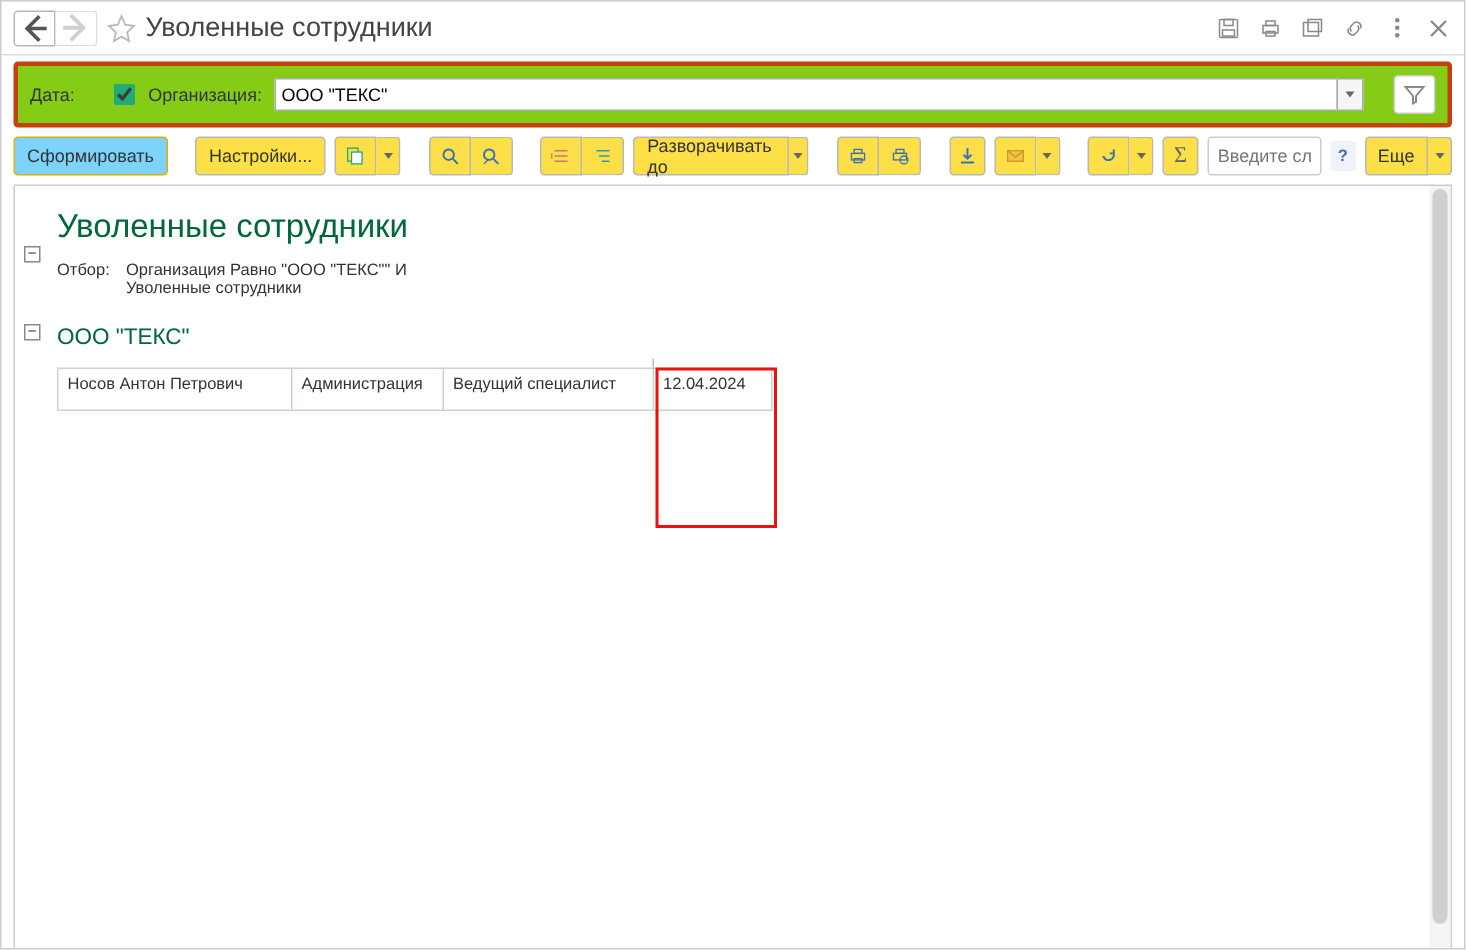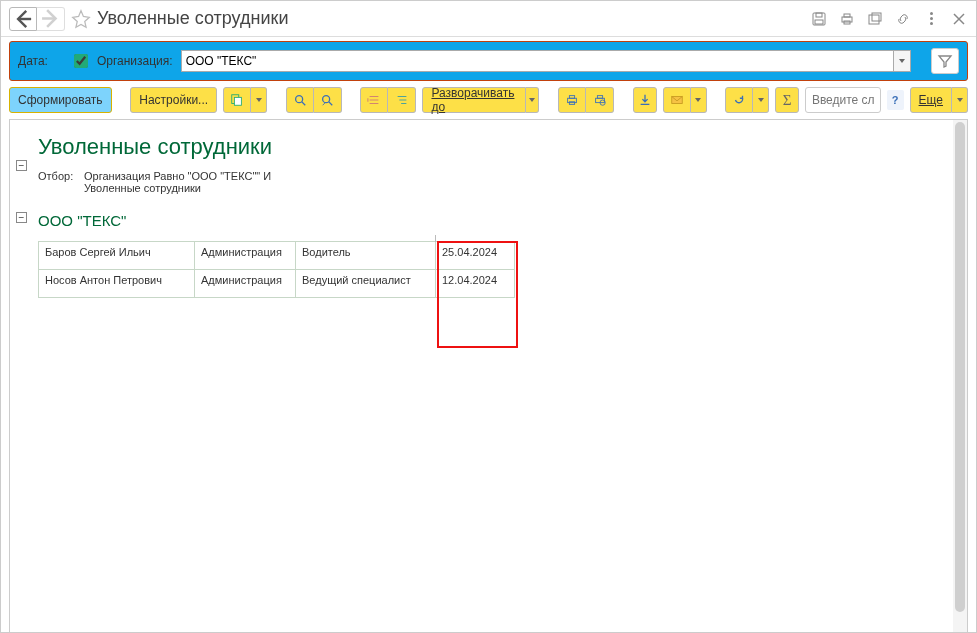--- a/index.html
+++ b/index.html
@@ -35,22 +35,22 @@
   .star-icon { width: 20px; height: 20px; margin-right: 6px; color:#bbb; }
   .window-title { font-size: 18px; color: #444; flex: 1; }
   .title-right { display:flex; gap:10px; align-items:center; color:#888; }
   .title-icon { width:18px; height:18px; display:flex; align-items:center; justify-content:center; cursor:pointer; }
   .title-icon svg { width:16px; height:16px; }
   .dots { display:flex; flex-direction:column; gap:2px; }
   .dots span { width:3px; height:3px; background:#888; border-radius:50%; }
 
   
   .filterbar {
-    background: #0ea5e9;
-    border: 1px solid #c2410c;
+    background: #84cc16;
+    border: 3px solid #c2410c;
     margin: 4px 8px 0 8px;
     padding: 6px 8px;
     display: flex;
     align-items: center;
     gap: 6px;
     border-radius: 3px;
   }
   .filter-label { color: #333; margin-right: 2px; }
   .date-field { display:flex; }
   .date-input {
@@ -74,21 +74,21 @@
     display:flex; align-items:center; gap:6px;
     padding: 6px 8px;
   }
   .btn {
     height:26px; border:1px solid #b8b8b8; background:#fde047; border-radius:3px;
     display:flex; align-items:center; justify-content:center; padding:0 8px; gap:4px;
     cursor:pointer; font-size:12px; color:#333;
   }
   .btn.yellow { background:#7dd3fc; border-color:#d8b200; font-weight:normal; }
   .btn.icon-only { padding:0; width:28px; }
-  .btn-split { display:flex;text-decoration:underline; }
+  .btn-split { display:flex; }
   .btn-split .main { border-top-right-radius:0; border-bottom-right-radius:0;}
   .btn-split .dd { width:16px; border-left:none; border-top-left-radius:0; border-bottom-left-radius:0; padding:0;}
   .sep { width:8px; }
   .toolbar svg { width:14px; height:14px; }
   .search-box {
     height:26px; border:1px solid #ccc; border-radius:3px; width:76px; padding:2px 6px; color:#aaa; font-size:12px;
   }
   .qmark { width:20px; height:20px; border-radius:2px; background:#eef3fb; color:#3a6fb7; display:flex; align-items:center; justify-content:center; font-weight:bold; cursor:pointer; font-size:11px;}
   .tb-group { display:flex; gap:0;}
   .tb-group .btn { border-radius:0; }
@@ -363,26 +363,20 @@
         <div style="position:relative; width:480px;">
           <table class="report">
             <tbody>
                 <tr class="th-sep">
               <th style="border:none;background:transparent;" class="col-emp"></th>
               <th style="border:none;background:transparent;" class="col-dep"></th>
               <th style="border:none;background:transparent;border-right:1px solid #bbb;" class="col-pos"></th>
               <th style="border:none;background:transparent;border-right:1px solid transparent;" class="col-date"></th>
             </tr>
             <tr>
-              <td>Баров Сергей Ильич</td>
-              <td>Администрация</td>
-              <td>Водитель</td>
-              <td>25.04.2024</td>
-            </tr>
-            <tr>
               <td>Носов Антон Петрович</td>
               <td>Администрация</td>
               <td>Ведущий специалист</td>
               <td>12.04.2024</td>
             </tr>
           </tbody>
             </table>
           <div style="position:absolute; top:6px; left:399px; width:81px; height:107px; border:2px solid #e11; pointer-events:none;"></div>
         </div>
       </div>

